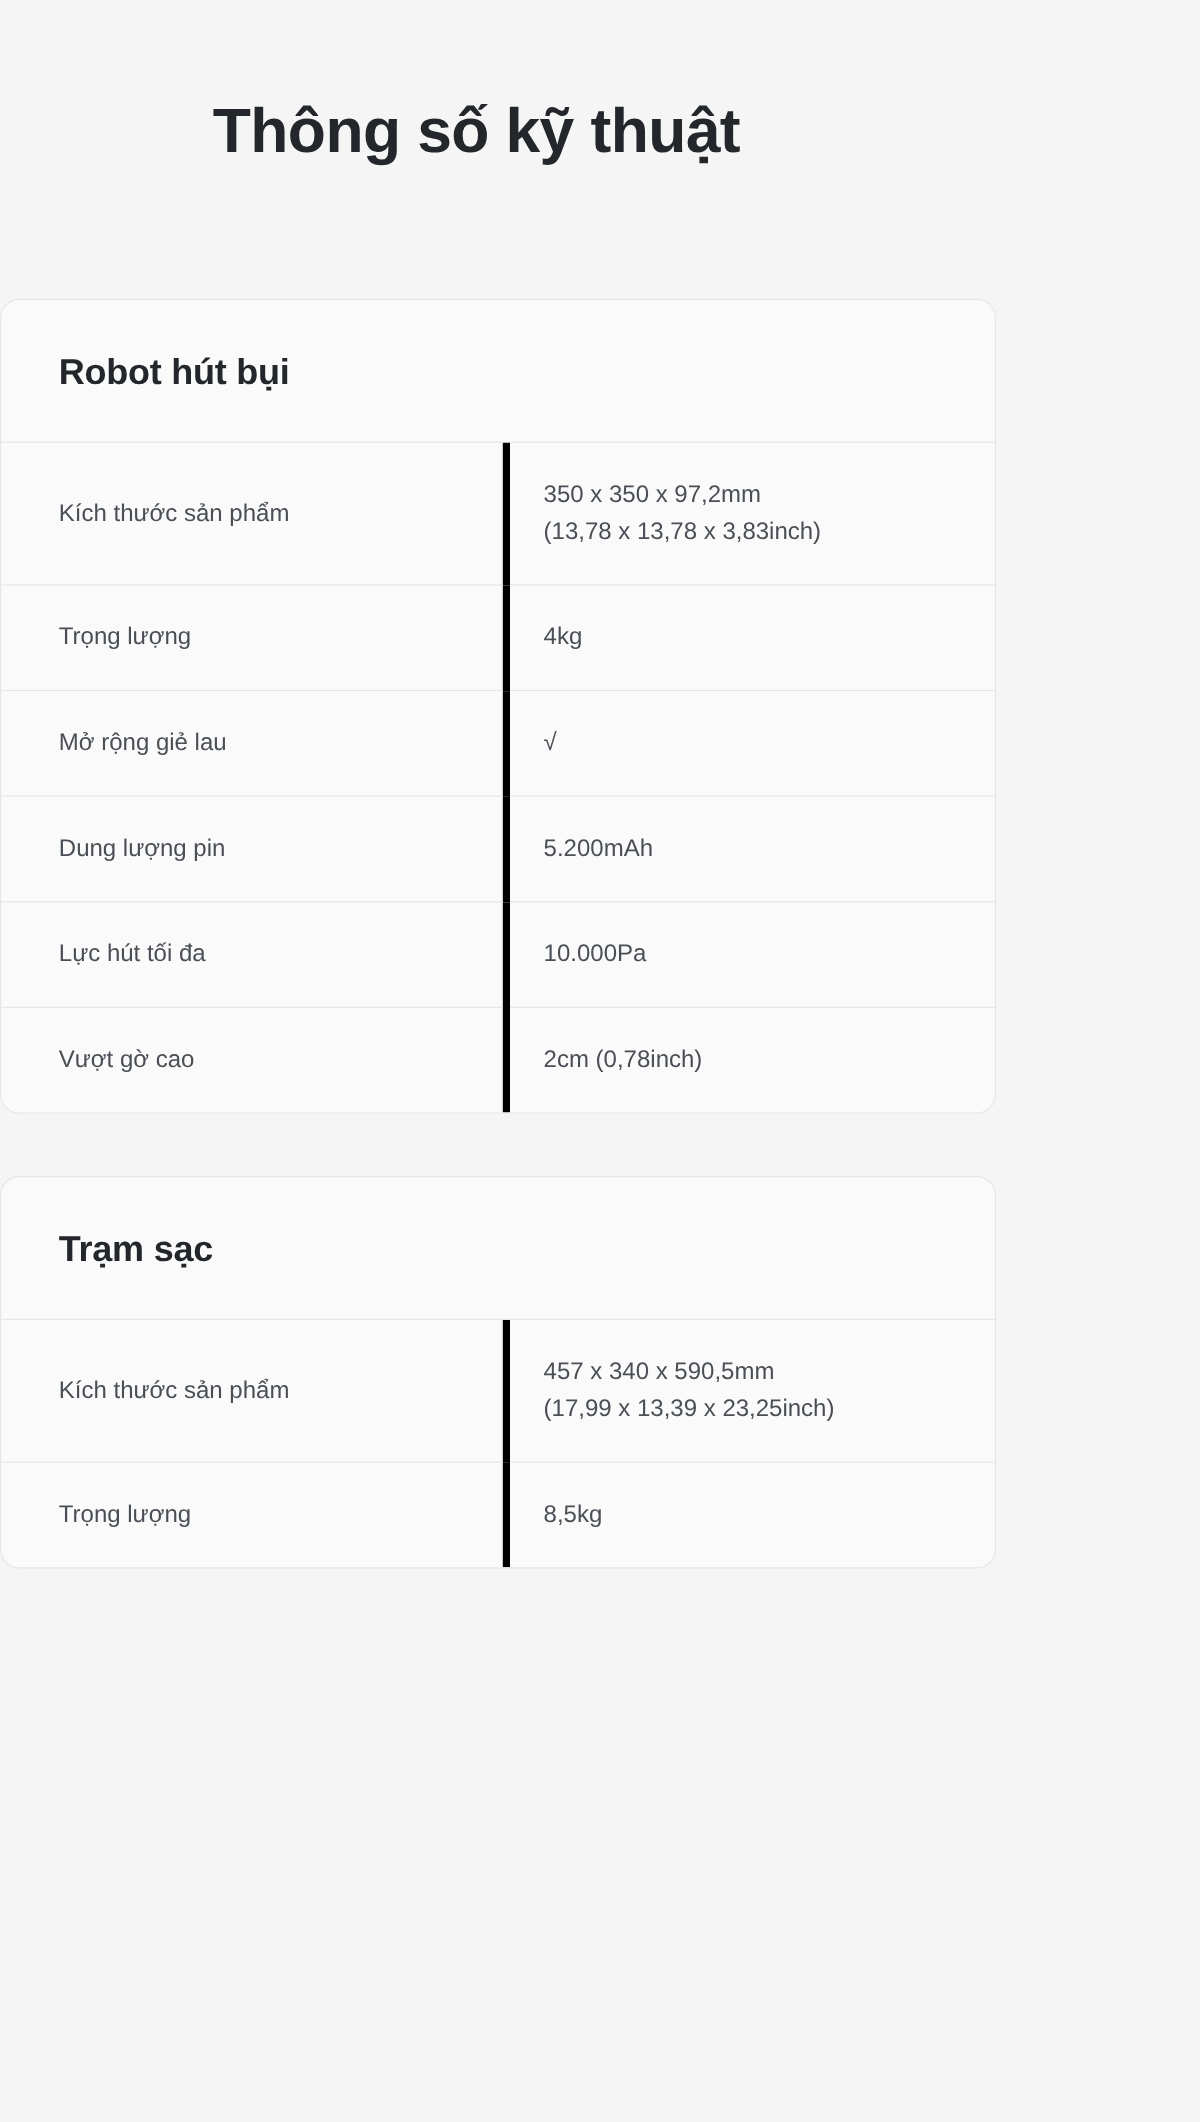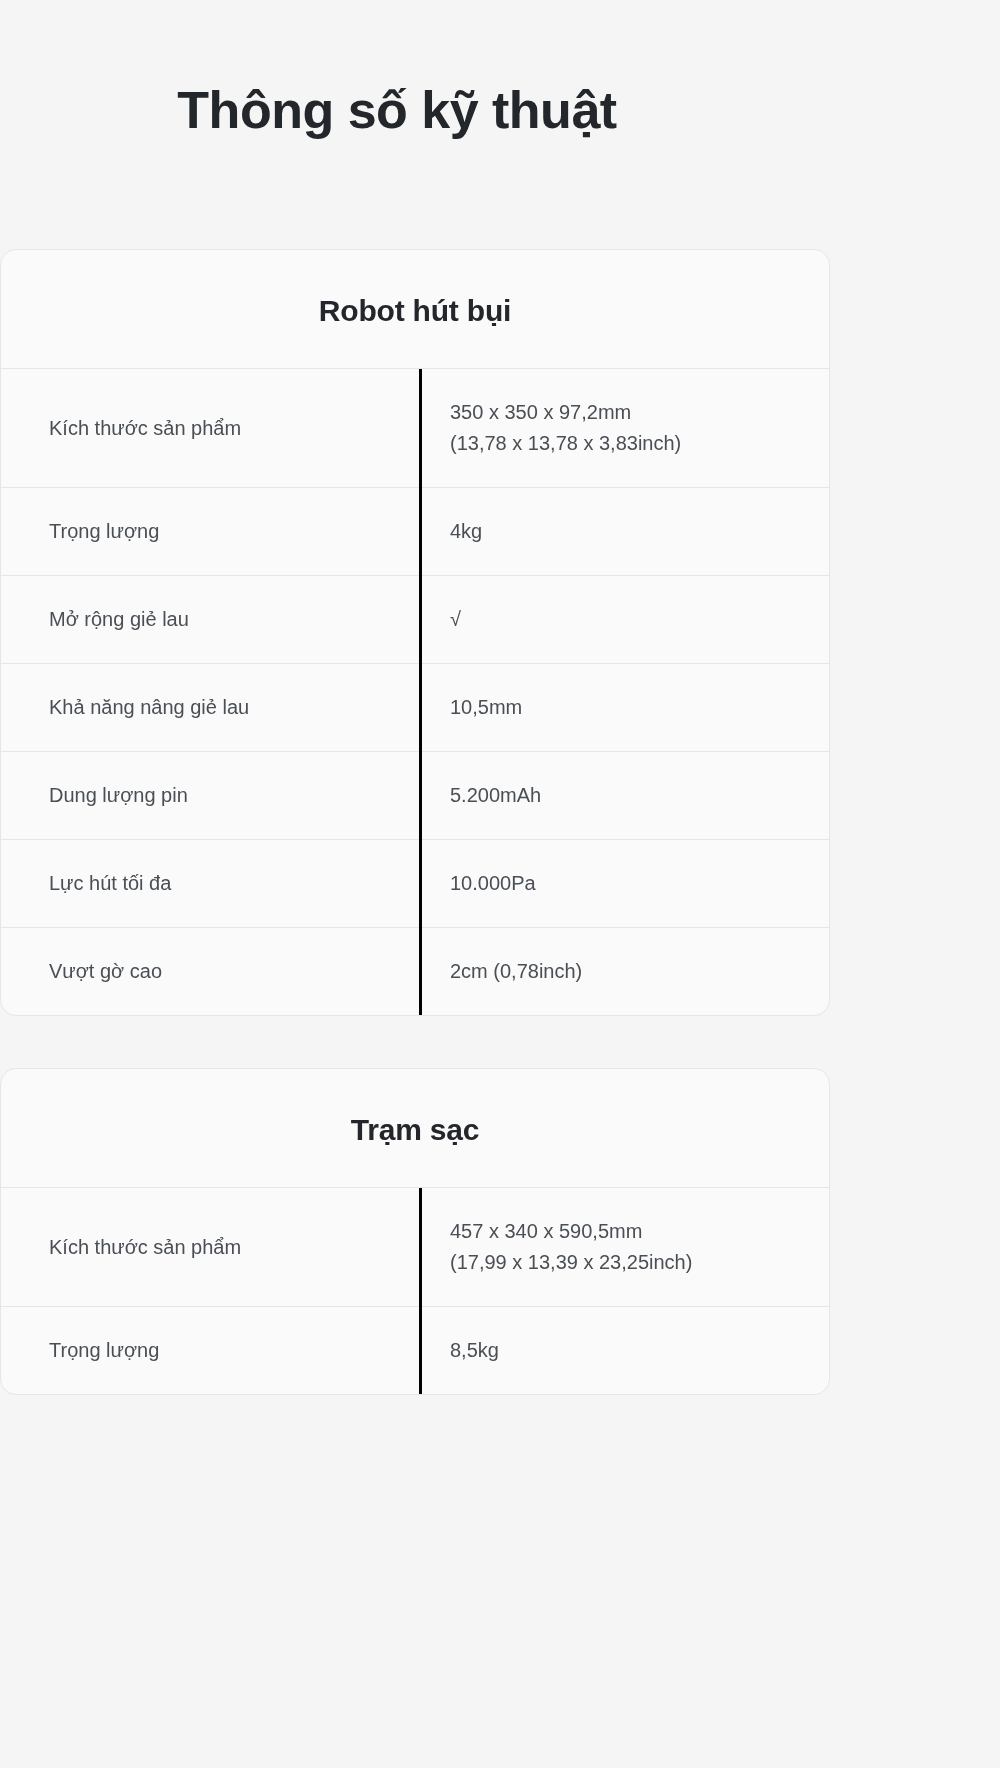--- a/index.html
+++ b/index.html
@@ -48,21 +48,20 @@
   }
   .card-header {
     padding: 44px 48px 40px 48px;
     border-bottom: 1px solid #e6e6e6;
   }
   .card-header-title {
     font-size: 30px;
     font-weight: 700;
     color: #23262a;
     letter-spacing: -0.2px;
-    text-align: center;
   }
   .spec-table {
     width: 100%;
     border-collapse: collapse;
     table-layout: fixed;
   }
   .spec-table tr {
     border-bottom: 1px solid #e6e6e6;
   }
   .spec-table tr:last-child {
@@ -71,21 +70,21 @@
   .spec-table td {
     vertical-align: middle;
     font-size: 20px;
     color: #4a4f55;
     line-height: 1.55;
     font-weight: 400;
   }
   .cell-label {
     width: 350px;
     padding: 28px 20px 28px 48px;
-    border-right: 3px solid #000000;
+    border-right: 6px solid #000000;
   }
   .cell-value {
     padding: 28px 30px 28px 28px;
     white-space: pre-line;
   }
   .bottom-space {
     height: 86px;
   }
 </style>
 </head>
@@ -106,24 +105,20 @@
           <td class="cell-value">350 x 350 x 97,2mm
 (13,78 x 13,78 x 3,83inch)</td>
         </tr>
         <tr>
           <td class="cell-label">Trọng lượng</td>
           <td class="cell-value">4kg</td>
         </tr>
         <tr>
           <td class="cell-label">Mở rộng giẻ lau</td>
           <td class="cell-value">√</td>
-        </tr>
-        <tr>
-          <td class="cell-label">Khả năng nâng giẻ lau</td>
-          <td class="cell-value">10,5mm</td>
         </tr>
         <tr>
           <td class="cell-label">Dung lượng pin</td>
           <td class="cell-value">5.200mAh</td>
         </tr>
         <tr>
           <td class="cell-label">Lực hút tối đa</td>
           <td class="cell-value">10.000Pa</td>
         </tr>
         <tr>

